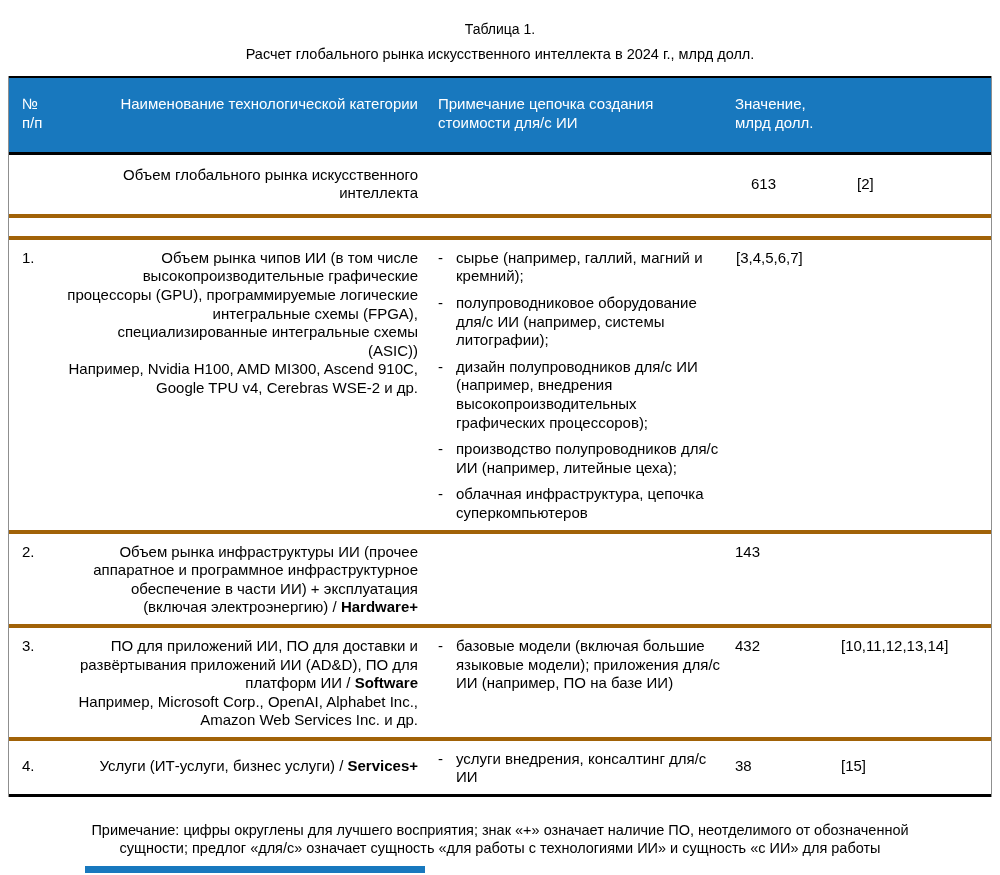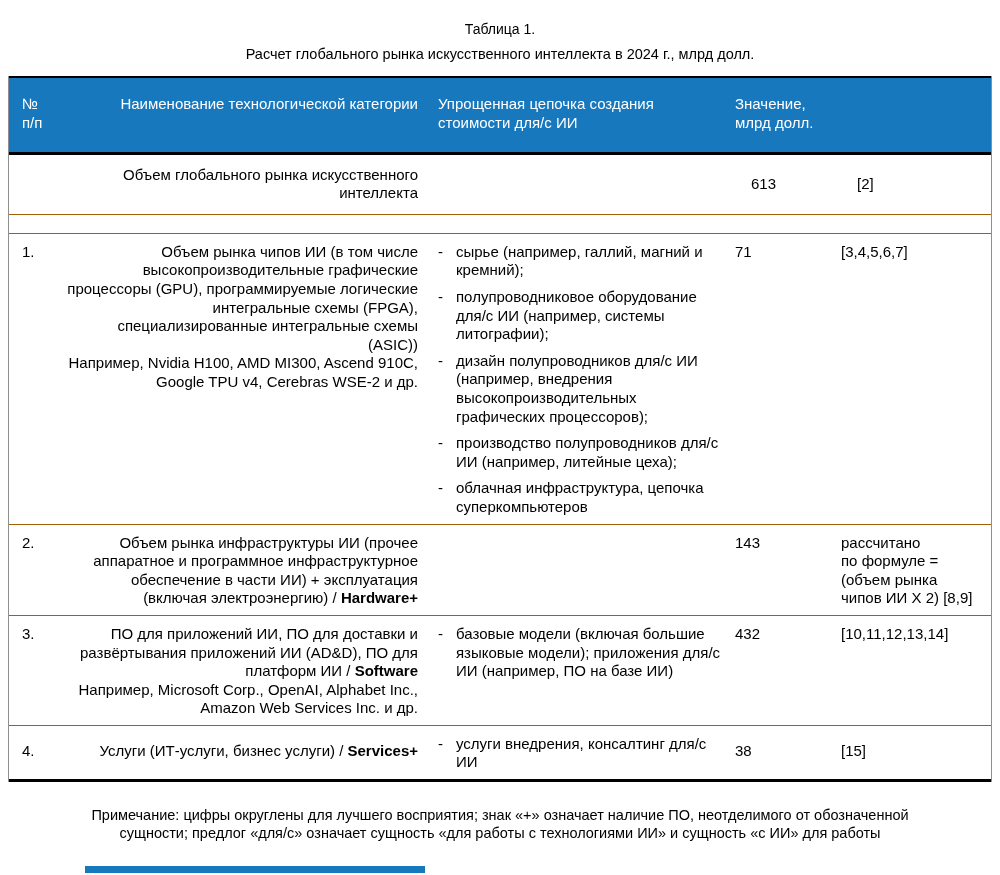--- a/index.html
+++ b/index.html
@@ -20,21 +20,21 @@
     display:grid;
     grid-template-columns:57px 368px 300px 105px 1fr;
   }
   .thead{
     background:#1878BE;
     color:#fff;
     border-top:2px solid #000;
     border-bottom:3px solid #000;
   }
   .thead .c{ padding-top:16px; padding-bottom:19px; white-space:pre-line; font-size:15px; line-height:1.3;}
-  .row{ border-bottom:1px solid #a16207; background:#fff;}
+  .row{ border-bottom:4px solid #a16207; background:#fff;}
   .row:last-child{ border-bottom:3px solid #000;}
   .c{
     font-size:15px; line-height:1.24;
     padding:8px 10px 8px 12px;
   }
   .c-num{ padding-left:13px; padding-right:2px;}
   .c-name{ padding-left:0; padding-right:16px;text-align:right;}
   .c-chain{ padding-left:4px; padding-right:8px;}
   .c-value{ padding-left:1px; padding-right:4px;}
   .c-source{ padding-left:2px; padding-right:6px;}
@@ -66,21 +66,21 @@
   <div class="t1">Таблица 1.</div>
   <div class="t2">Расчет глобального рынка искусственного интеллекта в 2024 г., млрд долл.</div>
 </div>
 
 <div class="table">
 
   <div class="grid thead">
     <div class="c c-num">№
 п/п</div>
     <div class="c c-name">Наименование технологической категории</div>
-    <div class="c c-chain">Упрощенная цепочка создания
+    <div class="c c-chain">Примечание цепочка создания
 стоимости для/с ИИ</div>
     <div class="c c-value">Значение,
 млрд долл.</div>
   </div>
 
   <div class="grid row row-total">
     <div class="c c-num"></div>
     <div class="c c-name">Объем глобального рынка искусственного интеллекта</div>
     <div class="c c-chain"></div>
     <div class="c c-value">613</div>
@@ -117,35 +117,30 @@
         <div class="bullet">
             <span class="dash">-</span>
             <span>производство полупроводников для/с ИИ (например, литейные цеха);</span>
           </div>
         <div class="bullet">
             <span class="dash">-</span>
             <span>облачная инфраструктура, цепочка суперкомпьютеров</span>
           </div>
       </div>
     </div>
-    <div class="c c-value">71</div>
     <div class="c c-source">[3,4,5,6,7]</div>
   </div>
 
   <div class="grid row">
     <div class="c c-num">2.</div>
     <div class="c c-name">
       <span>Объем рынка инфраструктуры ИИ (прочее аппаратное и программное инфраструктурное обеспечение в части ИИ) + эксплуатация (включая электроэнергию) / </span><b>Hardware+</b>
     </div>
     <div class="c c-chain"></div>
     <div class="c c-value">143</div>
-    <div class="c c-source pre">рассчитано
-по формуле =
-(объем рынка
-чипов ИИ X 2) [8,9]</div>
   </div>
 
   <div class="grid row">
     <div class="c c-num">3.</div>
     <div class="c c-name">
       <span>ПО для приложений ИИ, ПО для доставки и развёртывания приложений ИИ (AD&amp;D), ПО для платформ ИИ / </span><b>Software</b>
       <div class="example">Например, Microsoft Corp., OpenAI, Alphabet Inc., Amazon Web Services Inc. и др.</div>
     </div>
     <div class="c c-chain">
       <div class="bullets">

